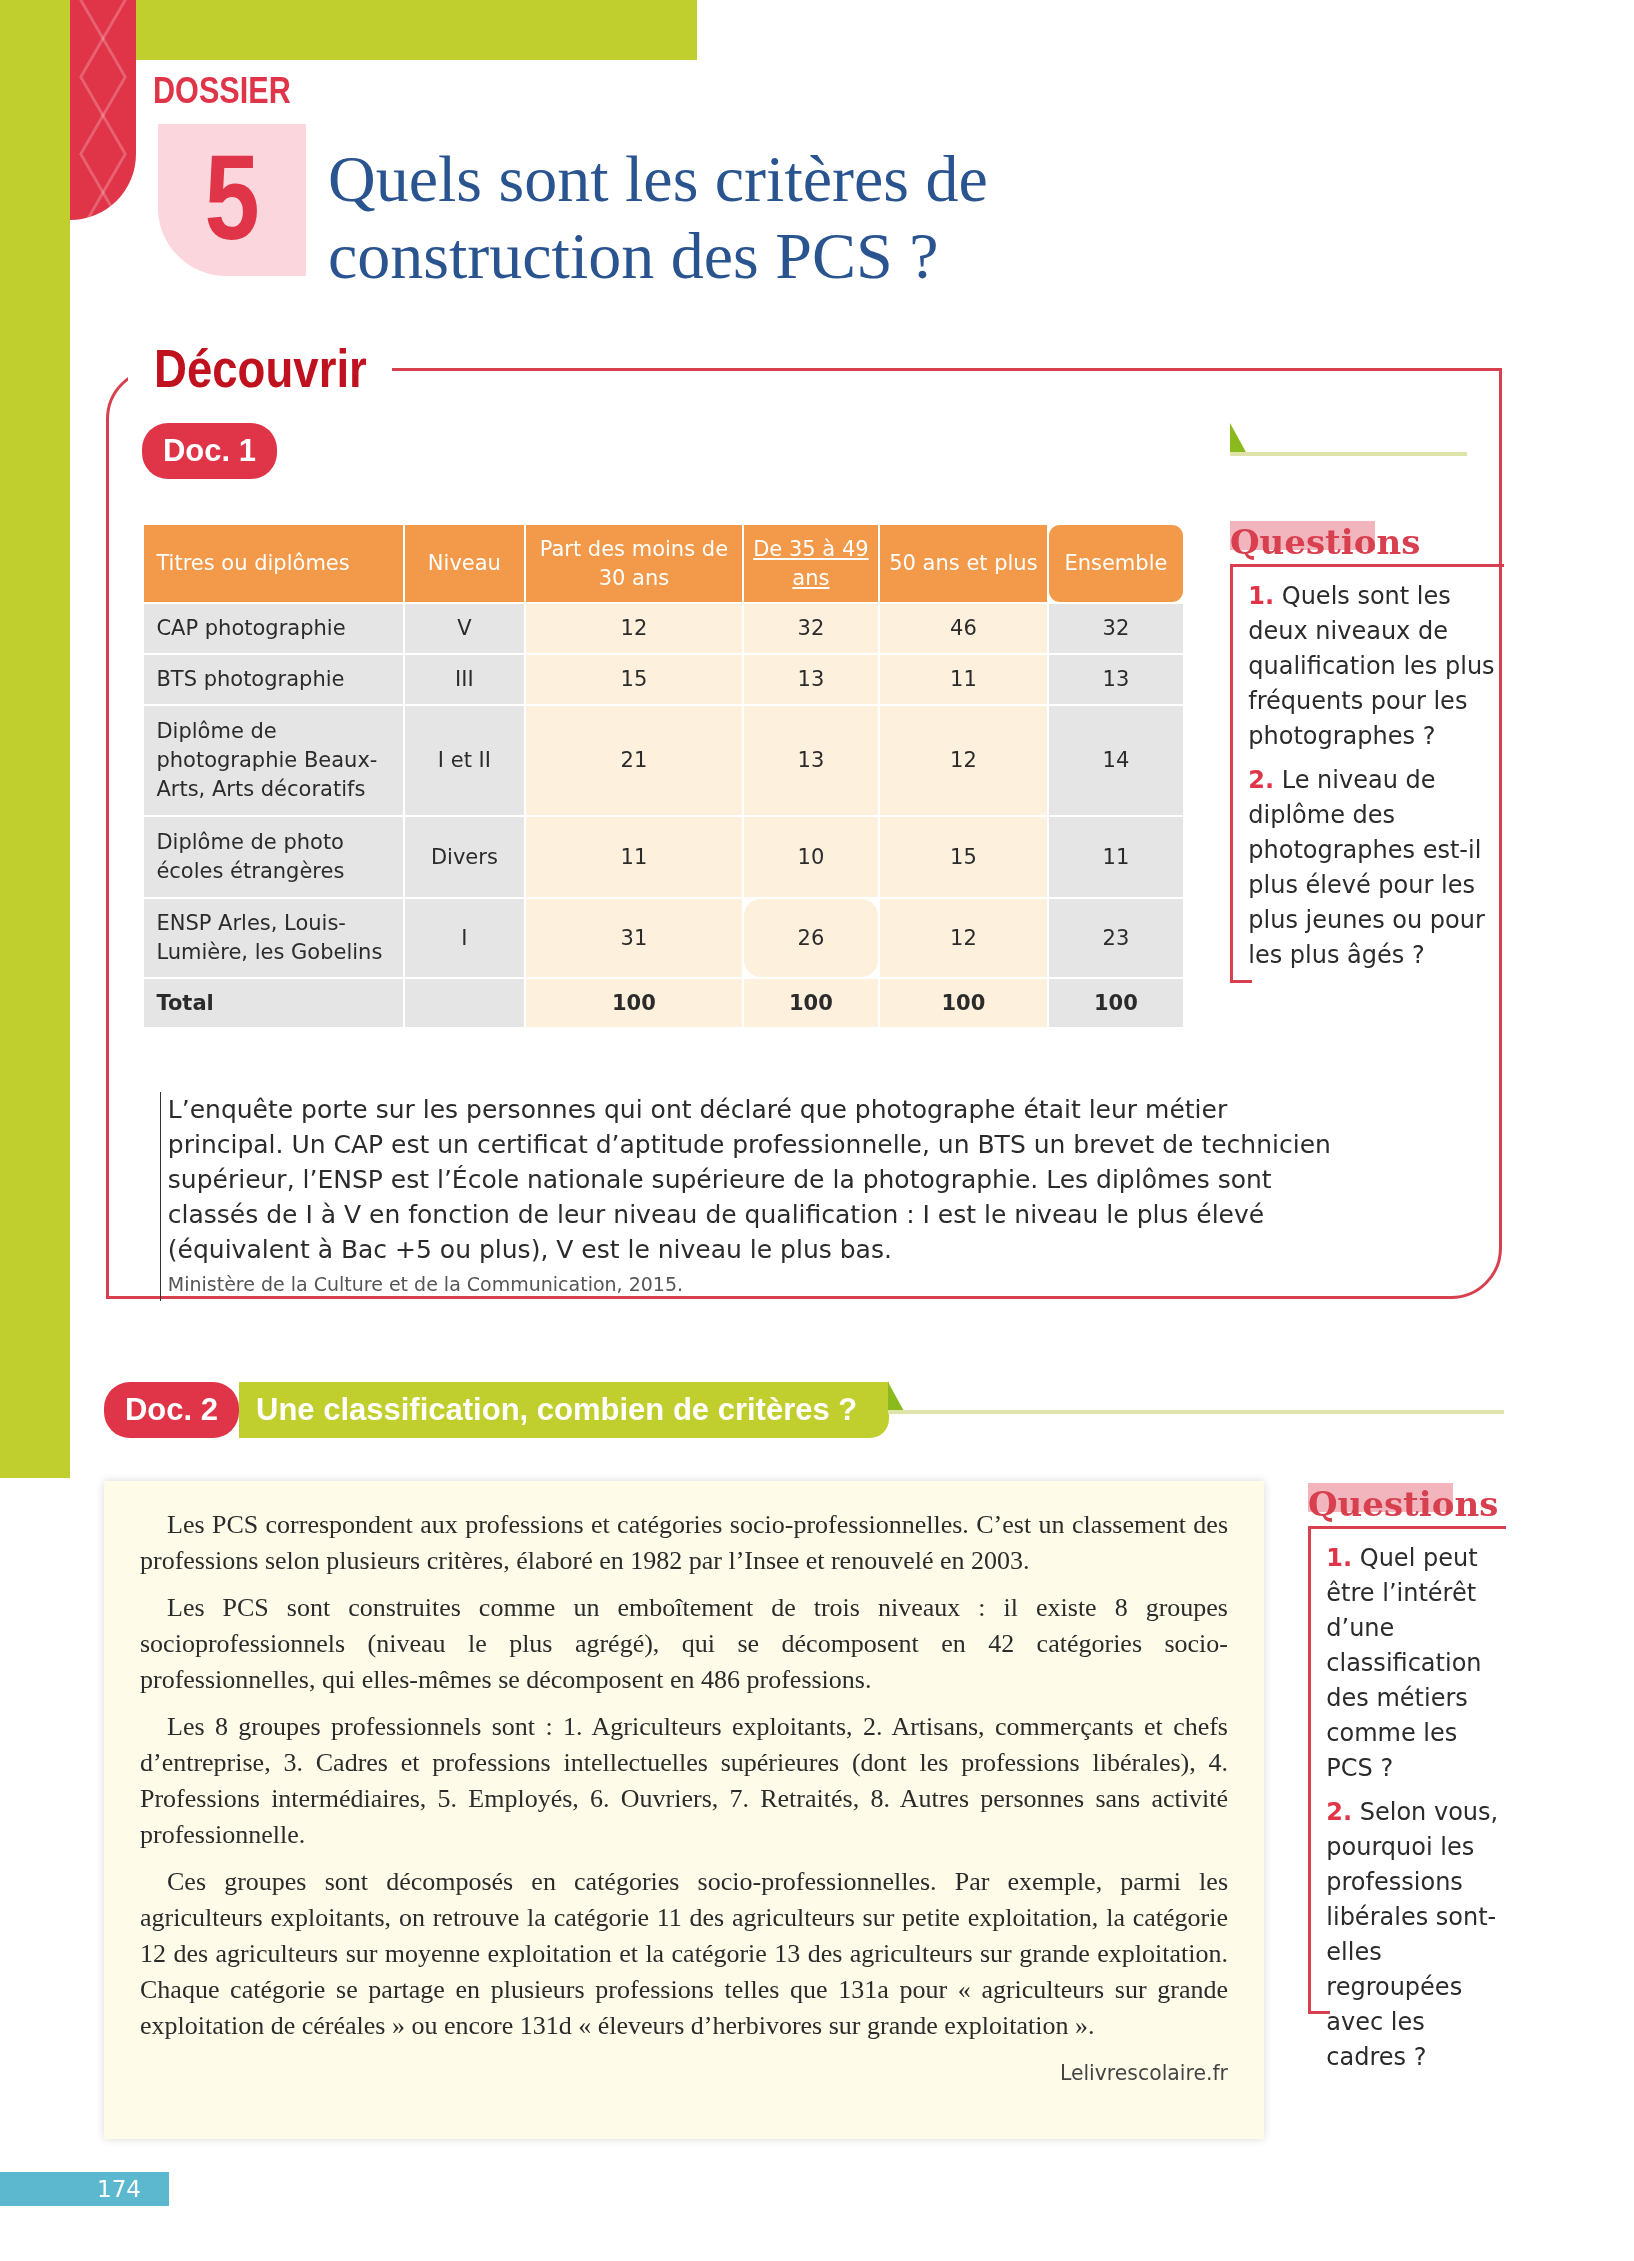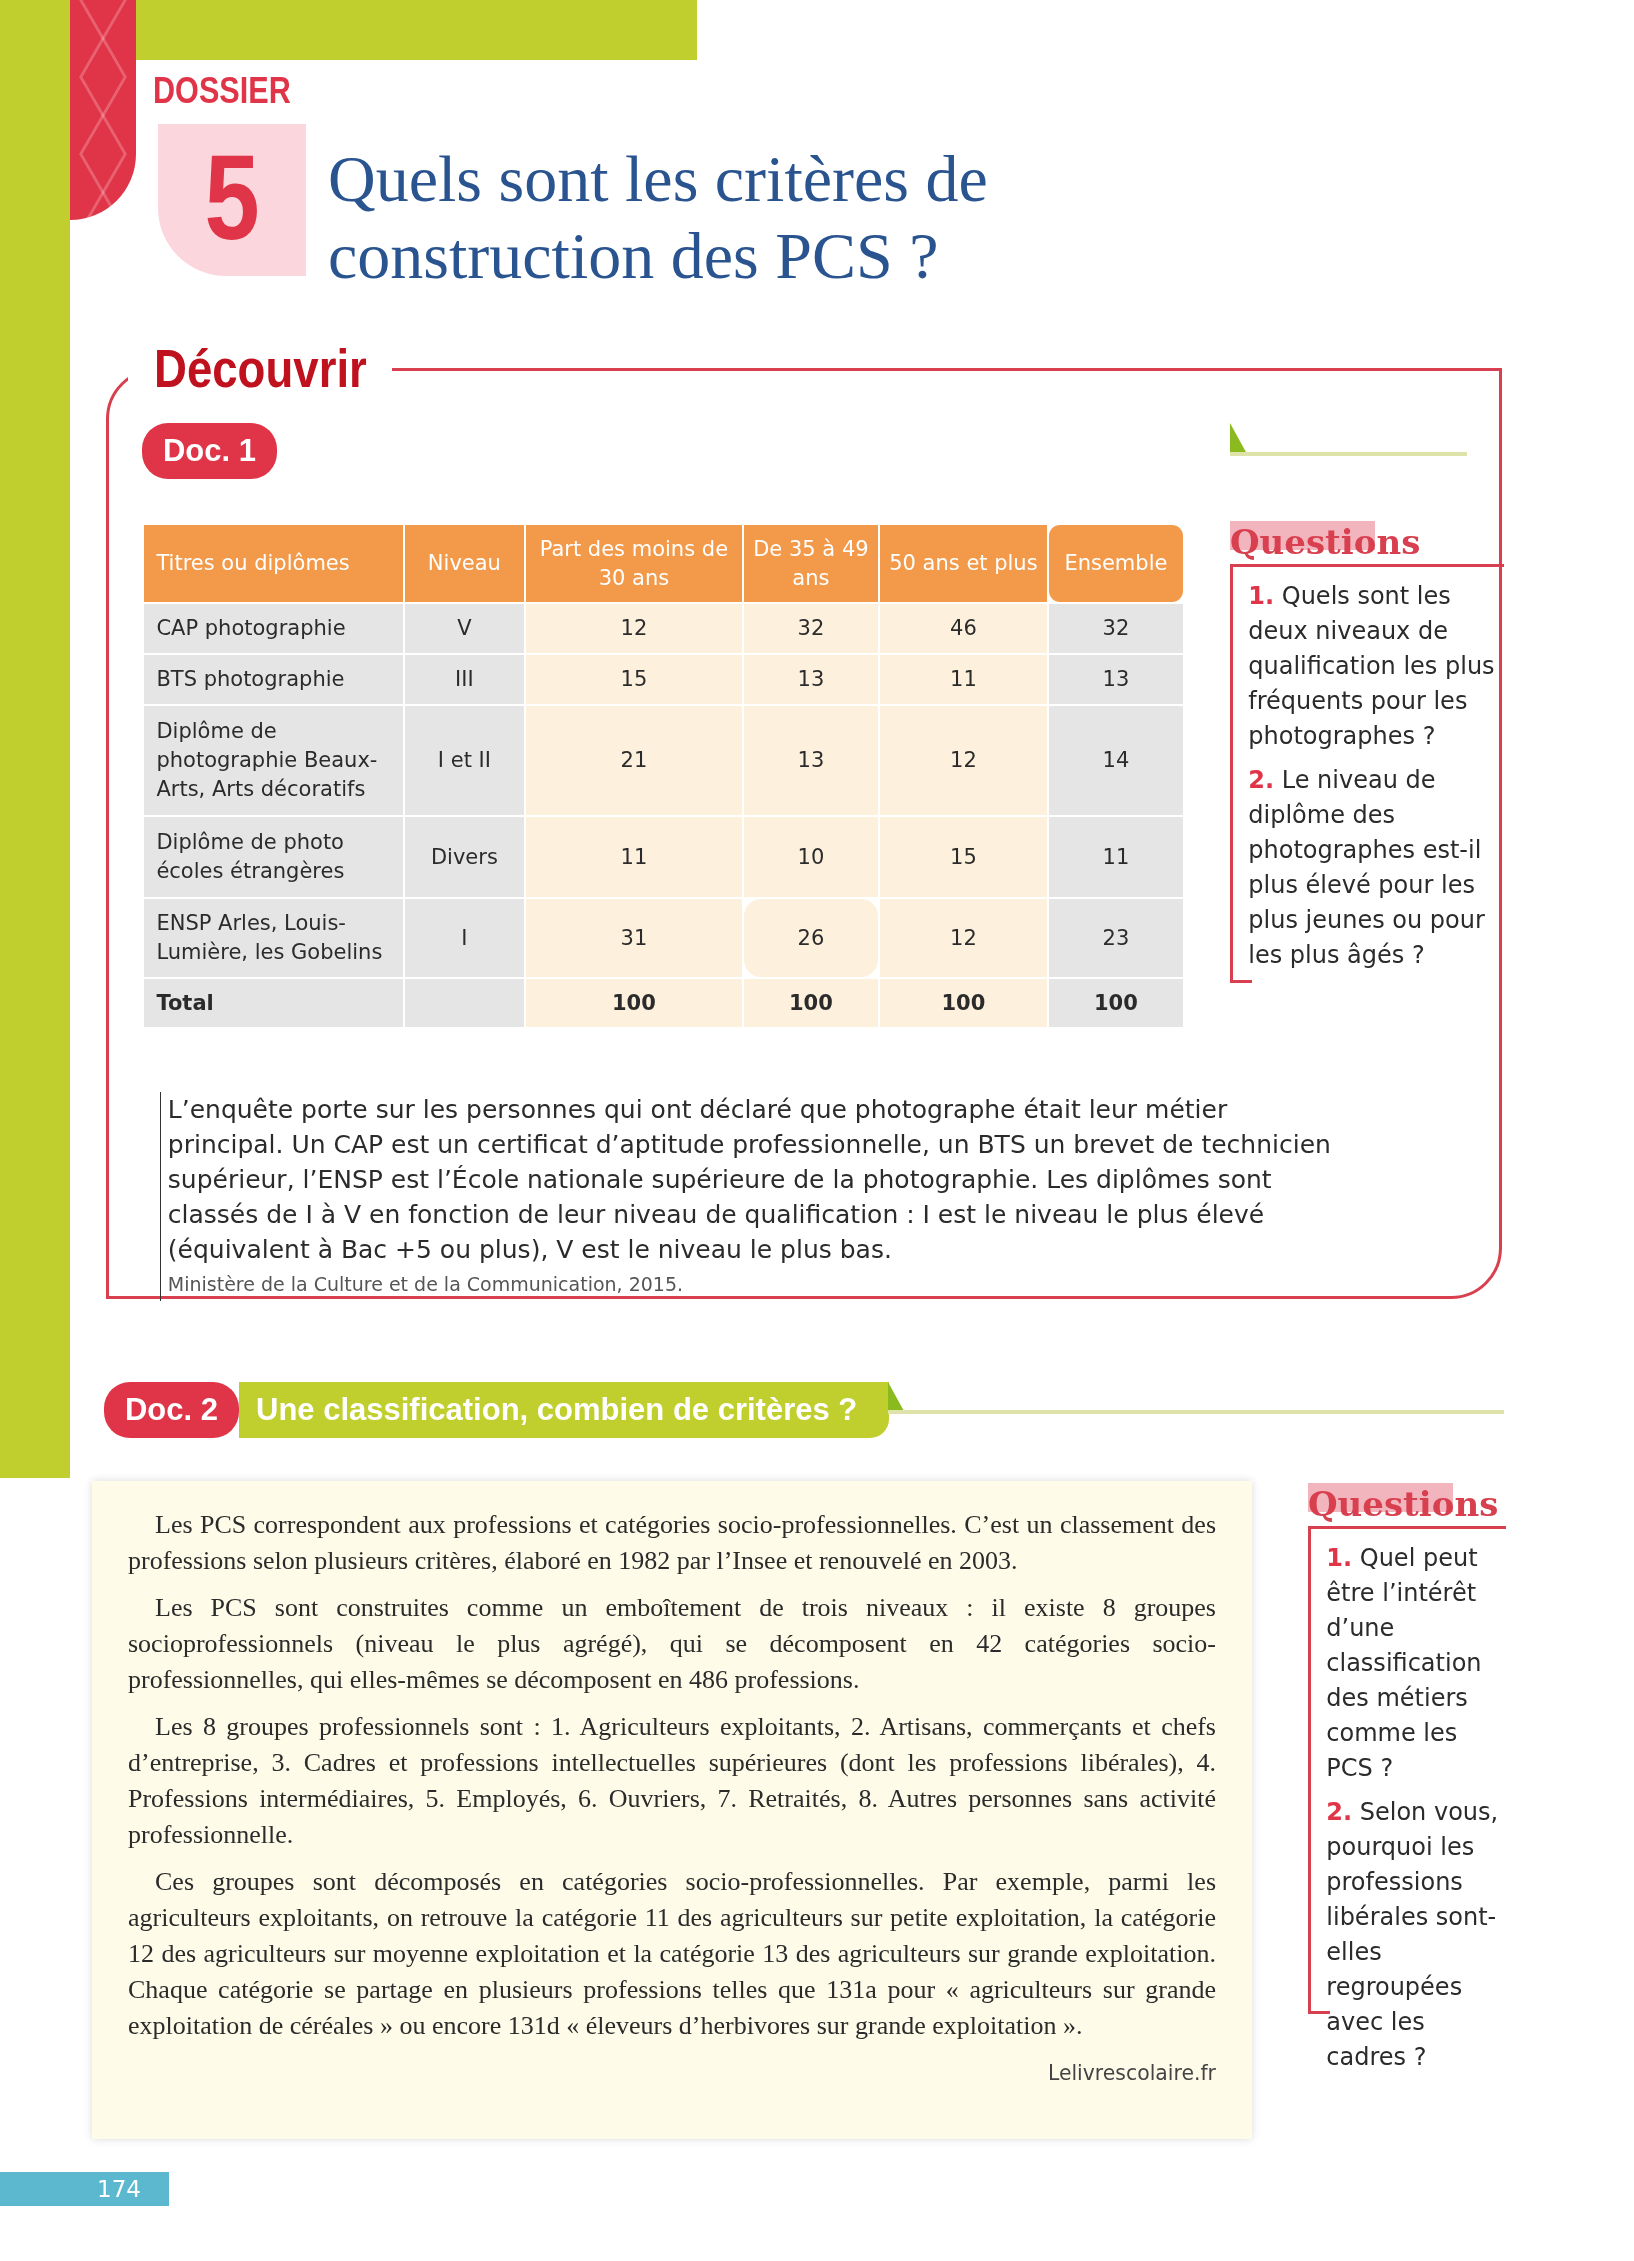--- a/index.html
+++ b/index.html
@@ -78,21 +78,21 @@
   .q-body::after { content:""; position:absolute; left:-3.4px; bottom:-3.4px; width:22px; height:3.4px; background:#d8404f; }
   .q-item { font-size:24px; line-height:35px; color:#2b2b2b; margin-bottom:8.5px; }
   .q-num { color:#e03548; font-weight:bold; }
   #doc1-questions { left:1230px; top:521px; }
   #doc1-questions .q-body { height:416px; box-sizing:border-box; }
   #doc2-questions { left:1308px; top:1483px; width:198px; }
   #doc2-questions .q-body { height:485px; box-sizing:border-box; }
   #doc2-questions .q-item { line-height:35px; }
 
   
-  #doc2-box { left:92px; top:1481px; width:1160px; height:658px; background:#fefce9; box-sizing:border-box;
+  #doc2-box { left:104px; top:1481px; width:1160px; height:658px; background:#fefce9; box-sizing:border-box;
               box-shadow:0 0 8.5px rgba(0,0,0,0.15); padding:25.5px 36px 0 36px; }
   .doc2-p { font-family:"Liberation Serif", serif; font-size:26px; line-height:36px; color:#2b2b2b; text-align:justify;
             text-indent:27px; margin:0 0 11px 0; }
   #doc2-source { font-family:"DejaVu Sans", sans-serif; font-size:20.4px; color:#444; text-align:right; margin-top:17px; }
 
   
   #page-number { left:0; top:2172px; width:169px; height:34px; background:#5bb8ce; color:#fff; font-size:23px;
                  line-height:34px; text-align:right; box-sizing:border-box; padding-right:28px; }
 </style>
 </head>
@@ -119,21 +119,21 @@
 </div>
 <div id="doc1-tri" class="abs doc-tri"></div>
 <div id="doc1-line" class="abs doc-line"></div>
 
 <table id="data-table" class="abs">
   <thead>
     <tr>
       <th class="first" style="width:238px;">Titres ou diplômes</th>
       <th style="width:102px;">Niveau</th>
       <th style="width:199px;">Part des moins de 30 ans</th>
-      <th style="width:117px;">De 35 à 49 ans</th>
+      <th style="width:117px;text-decoration:underline;">De 35 à 49 ans</th>
       <th style="width:150px;">50 ans et plus</th>
       <th style="width:117px;border-radius:11px;">Ensemble</th>
     </tr>
   </thead>
   <tbody id="table-body">
       <tr>
         <td class="c0" style="height: 49px;">CAP photographie</td>
         <td class="c1" style="height: 49px;">V</td>
         <td class="c2" style="height: 49px;">12</td>
         <td class="c3" style="height: 49px;">32</td>

